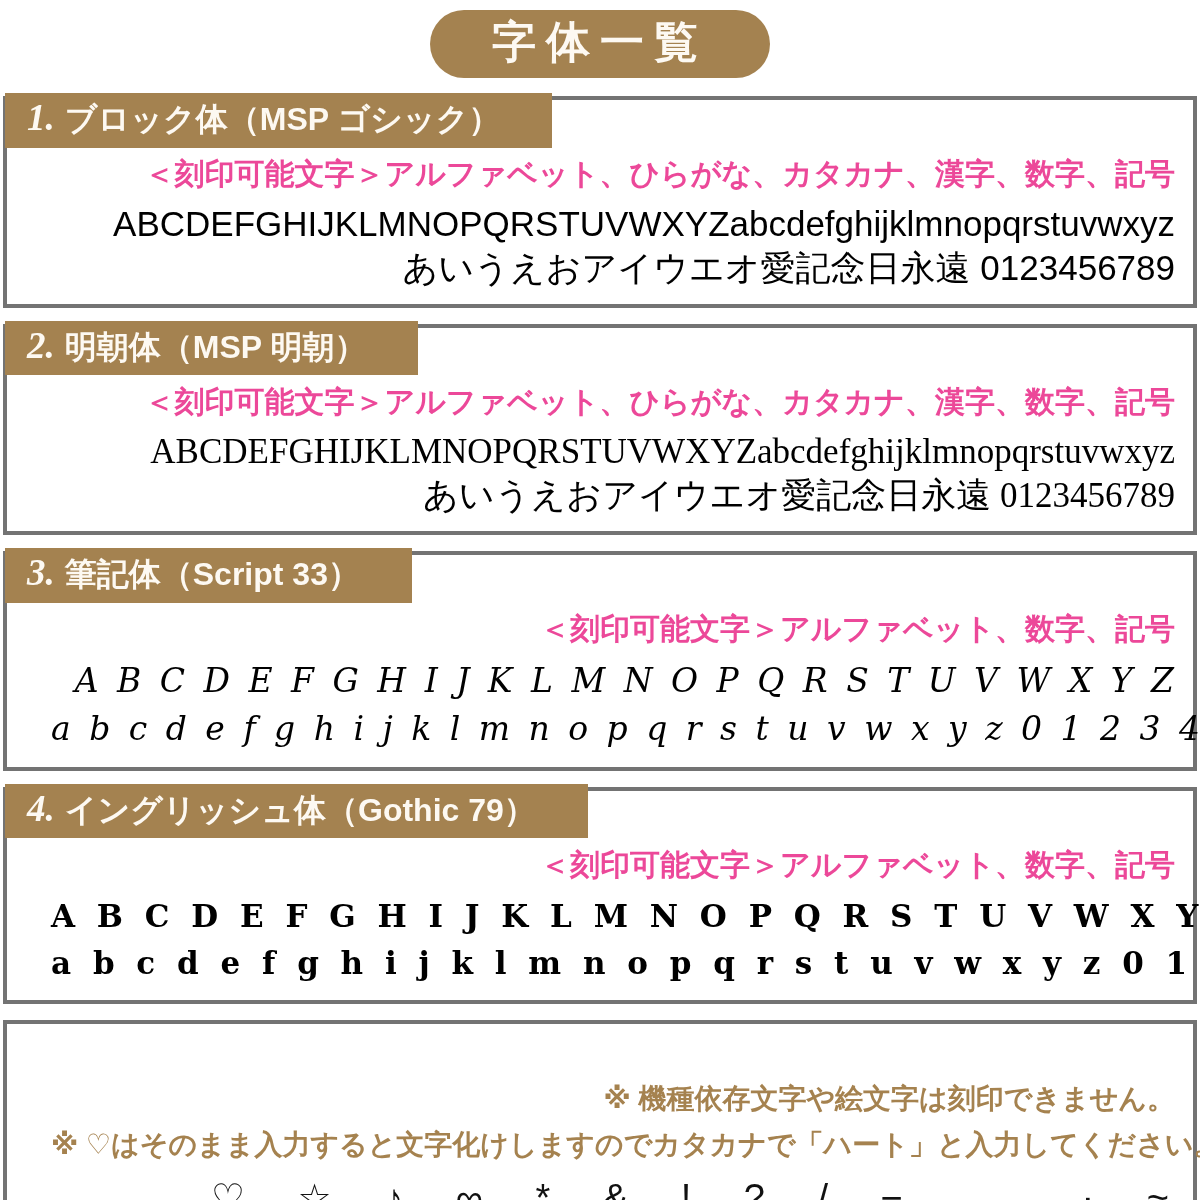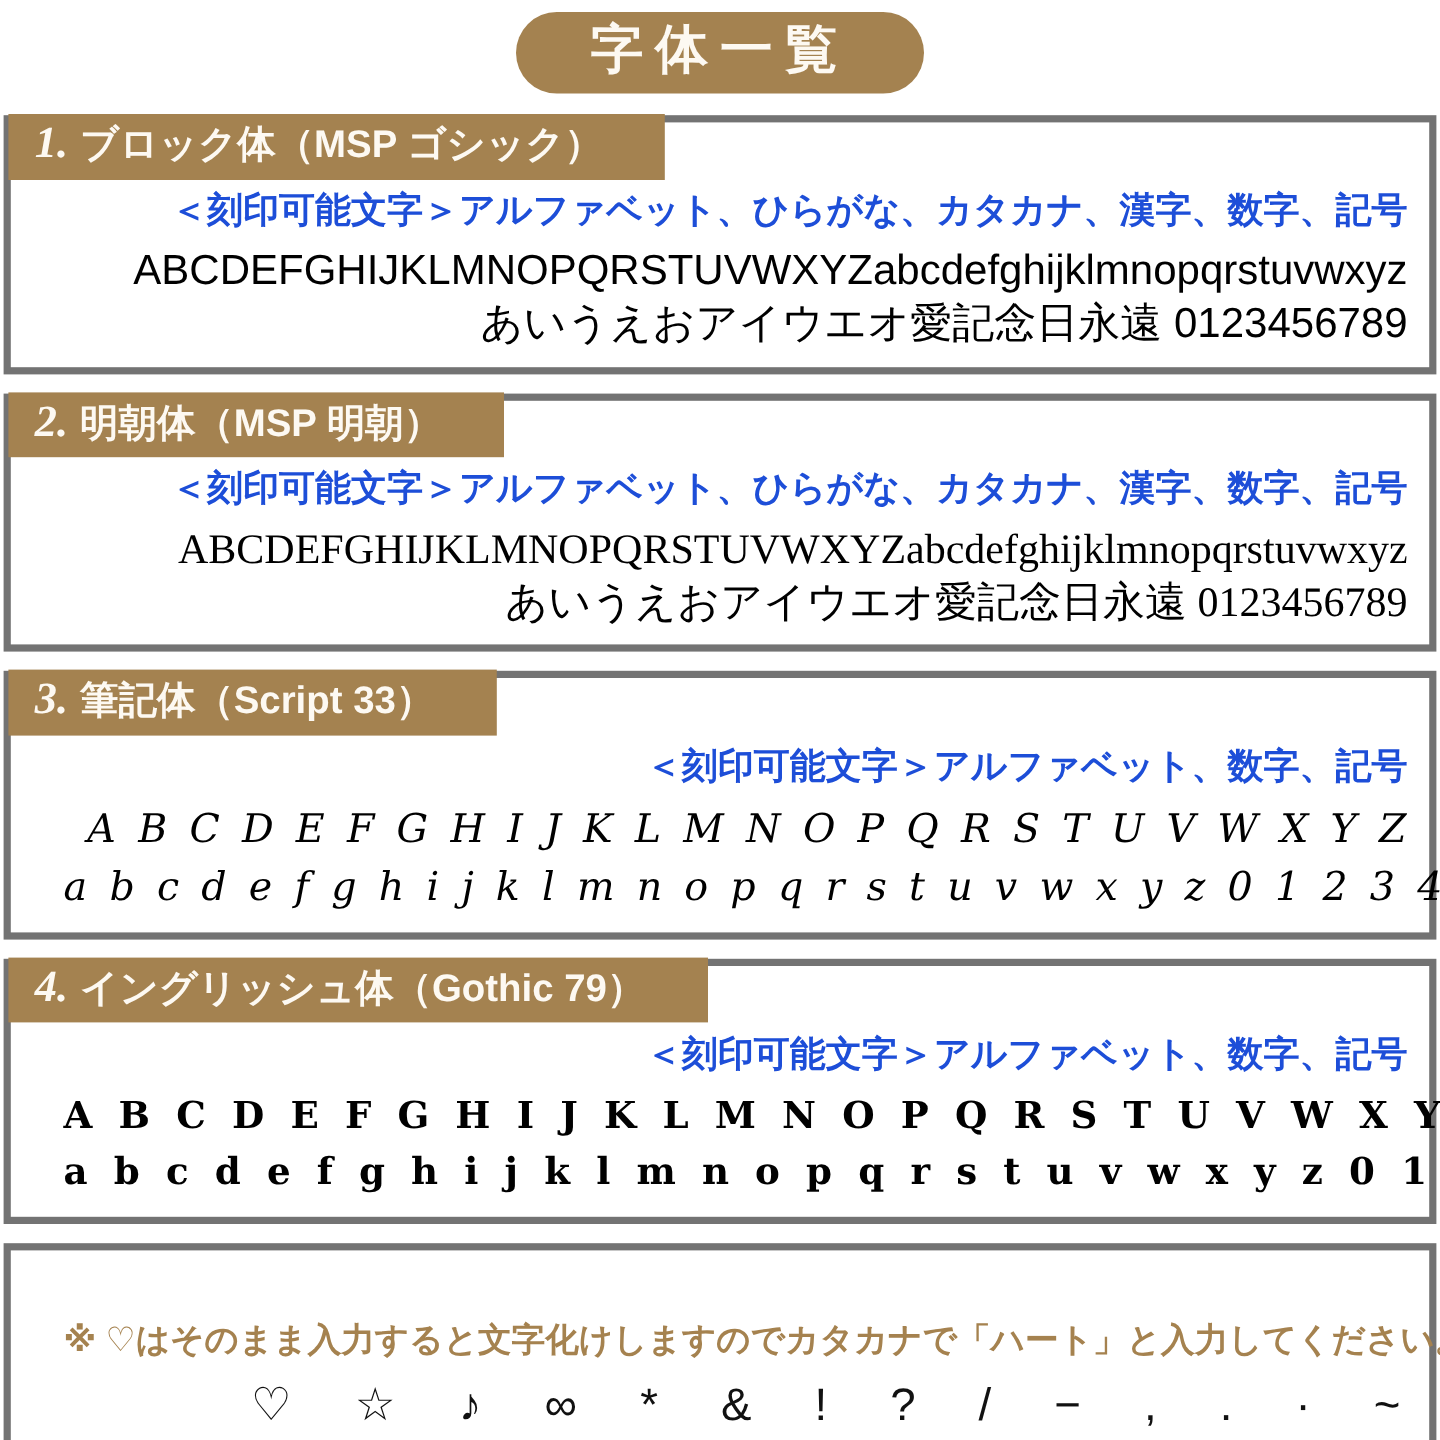--- a/index.html
+++ b/index.html
@@ -22,21 +22,21 @@
     padding: 8px 62px 12px 62px;
     font-size: 44px;
     font-weight: bold;
     letter-spacing: 10px;
     line-height: 1.1;
   }
 
   
   .section {
     position: relative;
-    border: 6px solid #737373;
+    border: 4px solid #737373;
     margin: 0 3px 16px 3px;
     padding: 56px 18px 14px 44px;
   }
   .section-bar {
     position: absolute;
     top: -7px;
     left: -2px;
     background: #a48250;
     color: #ffffff;
     padding: 3px 52px 7px 22px;
@@ -51,21 +51,21 @@
     margin-right: 10px;
     color: #fdf9f2;
   }
   .section-title {
     font-size: 32px;
     font-weight: bold;
     color: #fdf9f2;
   }
 
   .chars-line {
-    color: #1d4ed8;
+    color: #ec4899;
     font-weight: bold;
     font-size: 30px;
     line-height: 1.2;
     margin-bottom: 10px;
     white-space: nowrap;
   }
 
   .sample { color: #000000; white-space: nowrap; }
 
   .sample-gothic {
@@ -157,15 +157,16 @@
     <span class="section-num">4.</span><span class="section-title">イングリッシュ体（Gothic 79）</span>
   </div>
   <div class="chars-line">
     <span>＜刻印可能文字＞</span><span>アルファベット、数字、記号</span>
   </div>
   <div class="sample sample-blackletter">A B C D E F G H I J K L M N O P Q R S T U V W X Y Z</div>
   <div class="sample sample-blackletter">a b c d e f g h i j k l m n o p q r s t u v w x y z   0 1 2 3 4 5 6 7 8 9</div>
 </div>
 
 <div class="section">
+  <div class="note-line">※ 機種依存文字や絵文字は刻印できません。</div>
   <div class="note-line">※ ♡はそのまま入力すると文字化けしますのでカタカナで「ハート」と入力してください。</div>
   <div class="symbols-row">♡ ☆ ♪ ∞ * &amp; ! ? / − , . · ~</div>
 </div>
 
 </body></html>

